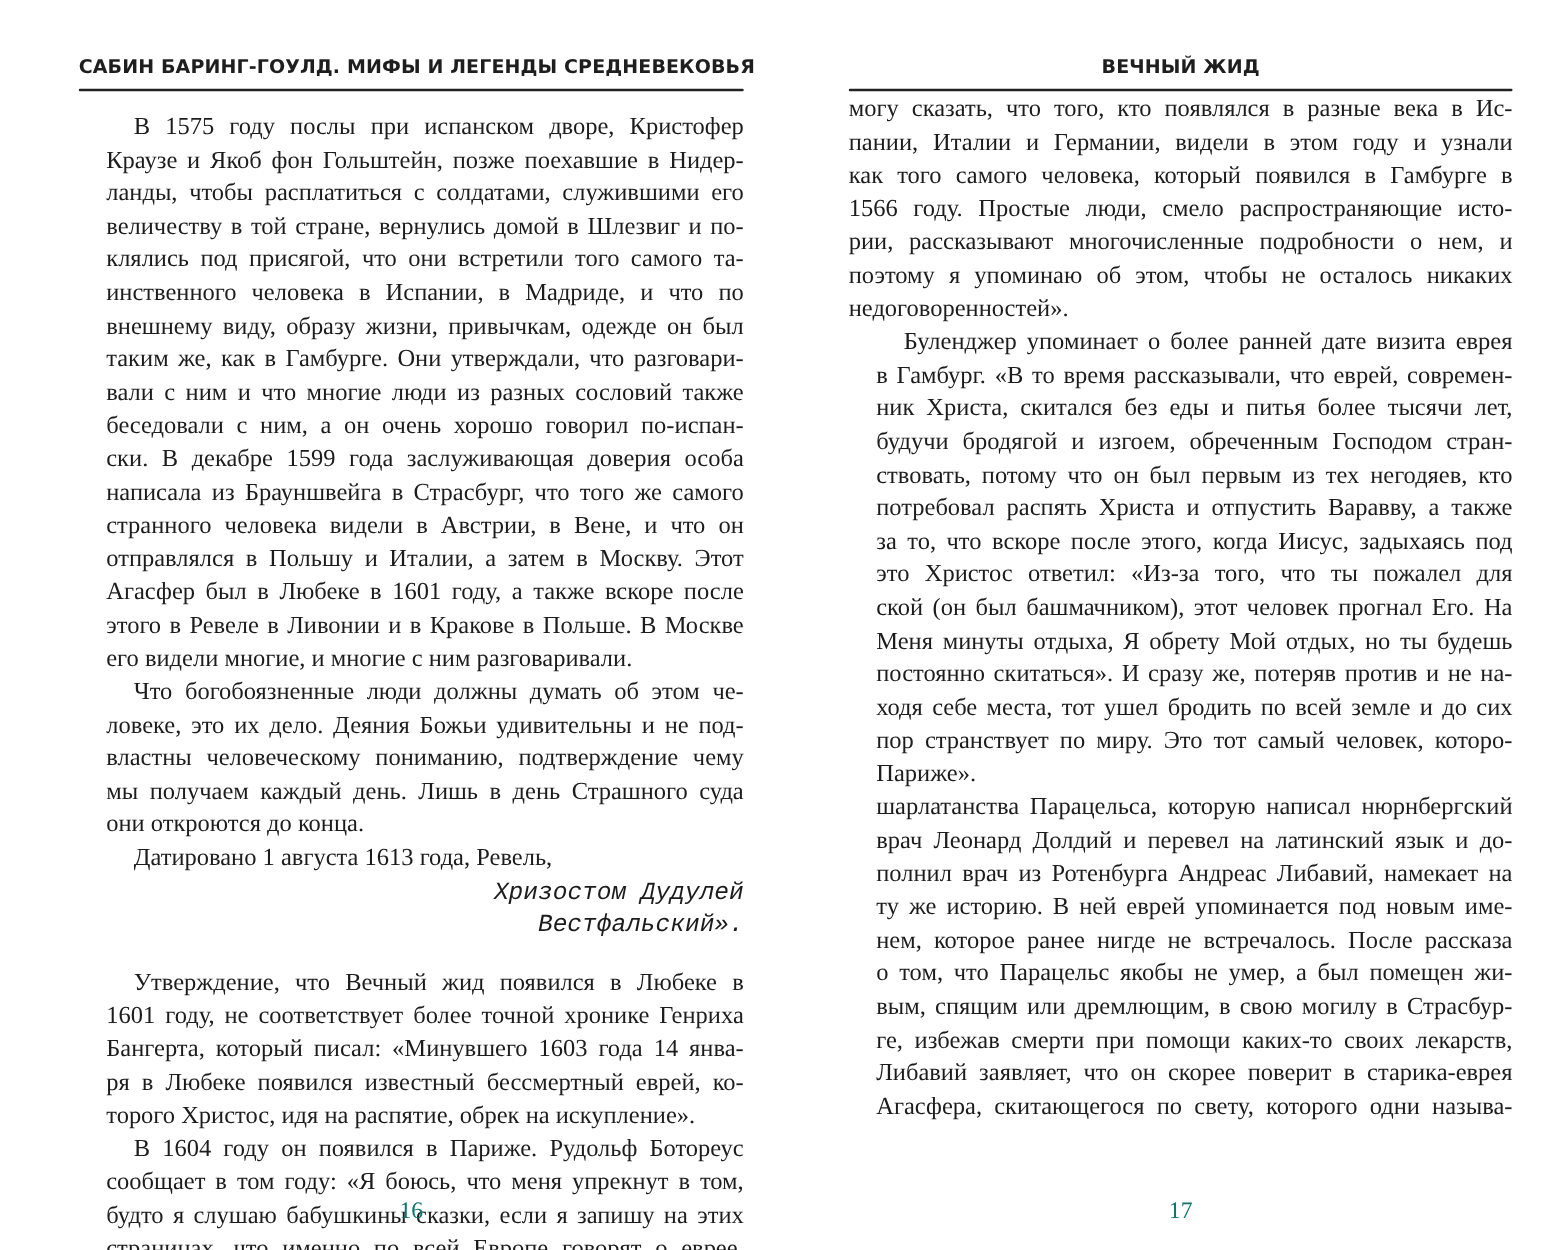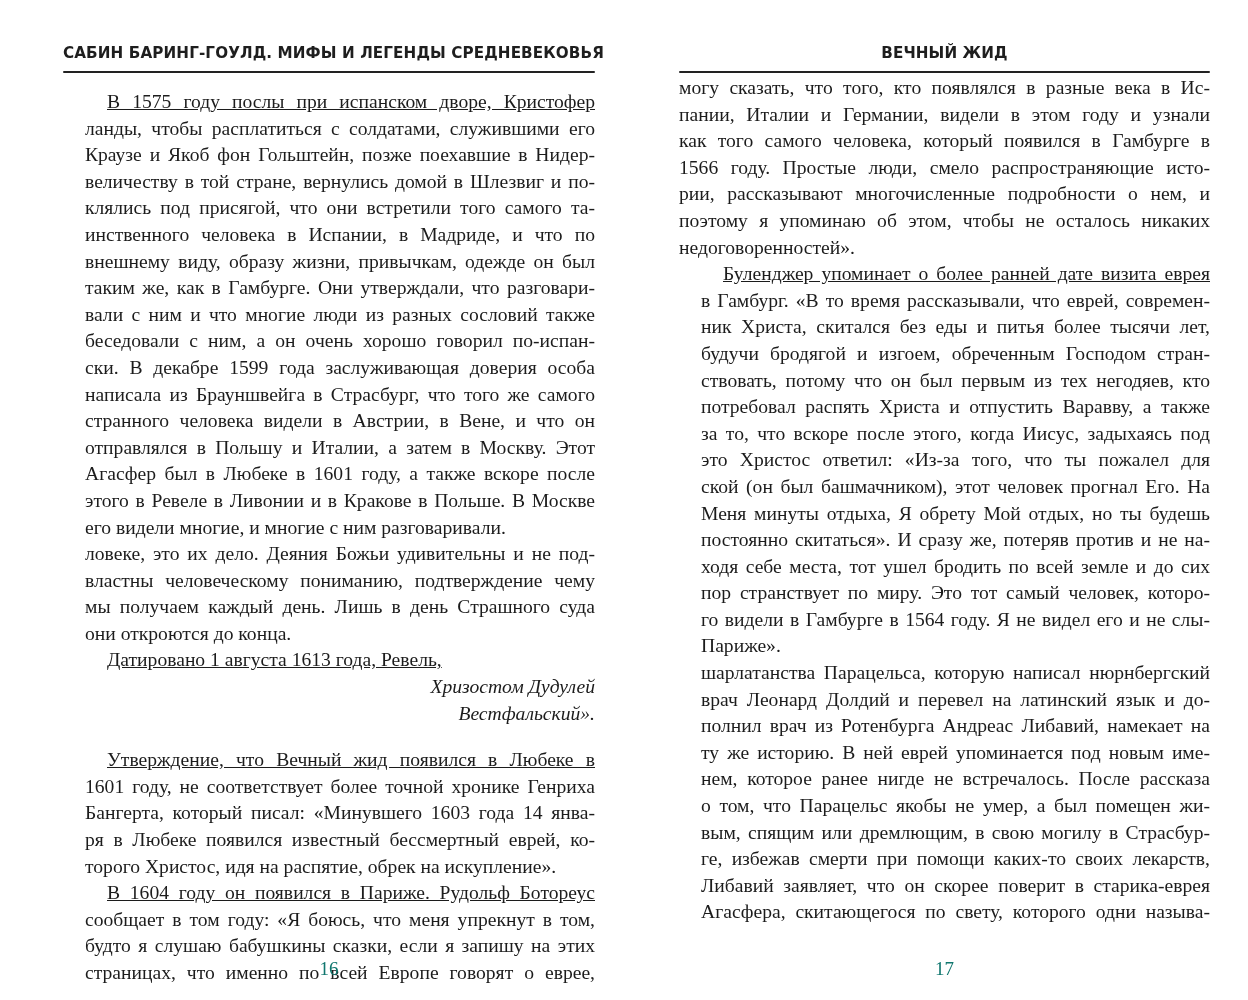--- a/index.html
+++ b/index.html
@@ -65,27 +65,27 @@
     }
     .para.cont { text-indent: 0; }
     .line {
       display: block;
       text-align: justify;
       text-align-last: justify;
       white-space: nowrap;
       height: 26.6px;
     }
     .line.last { text-align-last: left; }
-    .line.indent { padding-left: 22px; text-decoration: underline; }
+    .line.indent { padding-left: 22px; }
     .signature {
       text-align: right;
       font-style: italic;
       margin: 0;
     }
-    .signature .line { text-align-last: right; }
+    .signature .line { text-align-last: right; font-family: Liberation Mono, monospace; }
     .gap { height: 20px; }
 
     .page-number {
       position: absolute;
       top: 958px;
       left: 0;
       right: 0;
       text-align: center;
       font-family: "Liberation Serif", serif;
       font-size: 19px;
@@ -94,38 +94,39 @@
   </style>
 </head>
 <body>
 
 <div class="page page-left">
   <div class="running-head">САБИН БАРИНГ-ГОУЛД. МИФЫ И ЛЕГЕНДЫ СРЕДНЕВЕКОВЬЯ</div>
   <div class="head-rule"></div>
   <div class="text-block" id="left-text">
       <div class="para">
         <span class="line indent">В 1575 году послы при испанском дворе, Кристофер</span>
+        <span class="line">Краузе и Якоб фон Гольштейн, позже поехавшие в Нидер-</span>
         <span class="line">ланды, чтобы расплатиться с солдатами, служившими его</span>
-        <span class="line">Краузе и Якоб фон Гольштейн, позже поехавшие в Нидер-</span>
         <span class="line">величеству в той стране, вернулись домой в Шлезвиг и по-</span>
         <span class="line">клялись под присягой, что они встретили того самого та-</span>
         <span class="line">инственного человека в Испании, в Мадриде, и что по</span>
         <span class="line">внешнему виду, образу жизни, привычкам, одежде он был</span>
         <span class="line">таким же, как в Гамбурге. Они утверждали, что разговари-</span>
         <span class="line">вали с ним и что многие люди из разных сословий также</span>
         <span class="line">беседовали с ним, а он очень хорошо говорил по-испан-</span>
         <span class="line">ски. В декабре 1599 года заслуживающая доверия особа</span>
         <span class="line">написала из Брауншвейга в Страсбург, что того же самого</span>
         <span class="line">странного человека видели в Австрии, в Вене, и что он</span>
         <span class="line">отправлялся в Польшу и Италии, а затем в Москву. Этот</span>
         <span class="line">Агасфер был в Любеке в 1601 году, а также вскоре после</span>
         <span class="line">этого в Ревеле в Ливонии и в Кракове в Польше. В Москве</span>
         <span class="line last">его видели многие, и многие с ним разговаривали.</span>
       </div>
       <div class="para">
+        <span class="line indent">Что богобоязненные люди должны думать об этом че-</span>
         <span class="line">ловеке, это их дело. Деяния Божьи удивительны и не под-</span>
         <span class="line">властны человеческому пониманию, подтверждение чему</span>
         <span class="line">мы получаем каждый день. Лишь в день Страшного суда</span>
         <span class="line last">они откроются до конца.</span>
       </div>
       <div class="para">
         <span class="line indent last">Датировано 1 августа 1613 года, Ревель,</span>
       </div>
       <div class="signature">
         <span class="line last" style="text-align-last: right;">Хризостом Дудулей</span>
@@ -169,21 +170,20 @@
         <span class="line">будучи бродягой и изгоем, обреченным Господом стран-</span>
         <span class="line">ствовать, потому что он был первым из тех негодяев, кто</span>
         <span class="line">потребовал распять Христа и отпустить Варавву, а также</span>
         <span class="line">за то, что вскоре после этого, когда Иисус, задыхаясь под</span>
         <span class="line">это Христос ответил: «Из-за того, что ты пожалел для</span>
         <span class="line">ской (он был башмачником), этот человек прогнал Его. На</span>
         <span class="line">Меня минуты отдыха, Я обрету Мой отдых, но ты будешь</span>
         <span class="line">постоянно скитаться». И сразу же, потеряв против и не на-</span>
         <span class="line">ходя себе места, тот ушел бродить по всей земле и до сих</span>
         <span class="line">пор странствует по миру. Это тот самый человек, которо-</span>
-        <span class="line">го видели в Гамбурге в 1564 году. Я не видел его и не слы-</span>
         <span class="line last">Париже».</span>
       </div>
       <div class="para">
         <span class="line">шарлатанства Парацельса, которую написал нюрнбергский</span>
         <span class="line">врач Леонард Долдий и перевел на латинский язык и до-</span>
         <span class="line">полнил врач из Ротенбурга Андреас Либавий, намекает на</span>
         <span class="line">ту же историю. В ней еврей упоминается под новым име-</span>
         <span class="line">нем, которое ранее нигде не встречалось. После рассказа</span>
         <span class="line">о том, что Парацельс якобы не умер, а был помещен жи-</span>
         <span class="line">вым, спящим или дремлющим, в свою могилу в Страсбур-</span>

